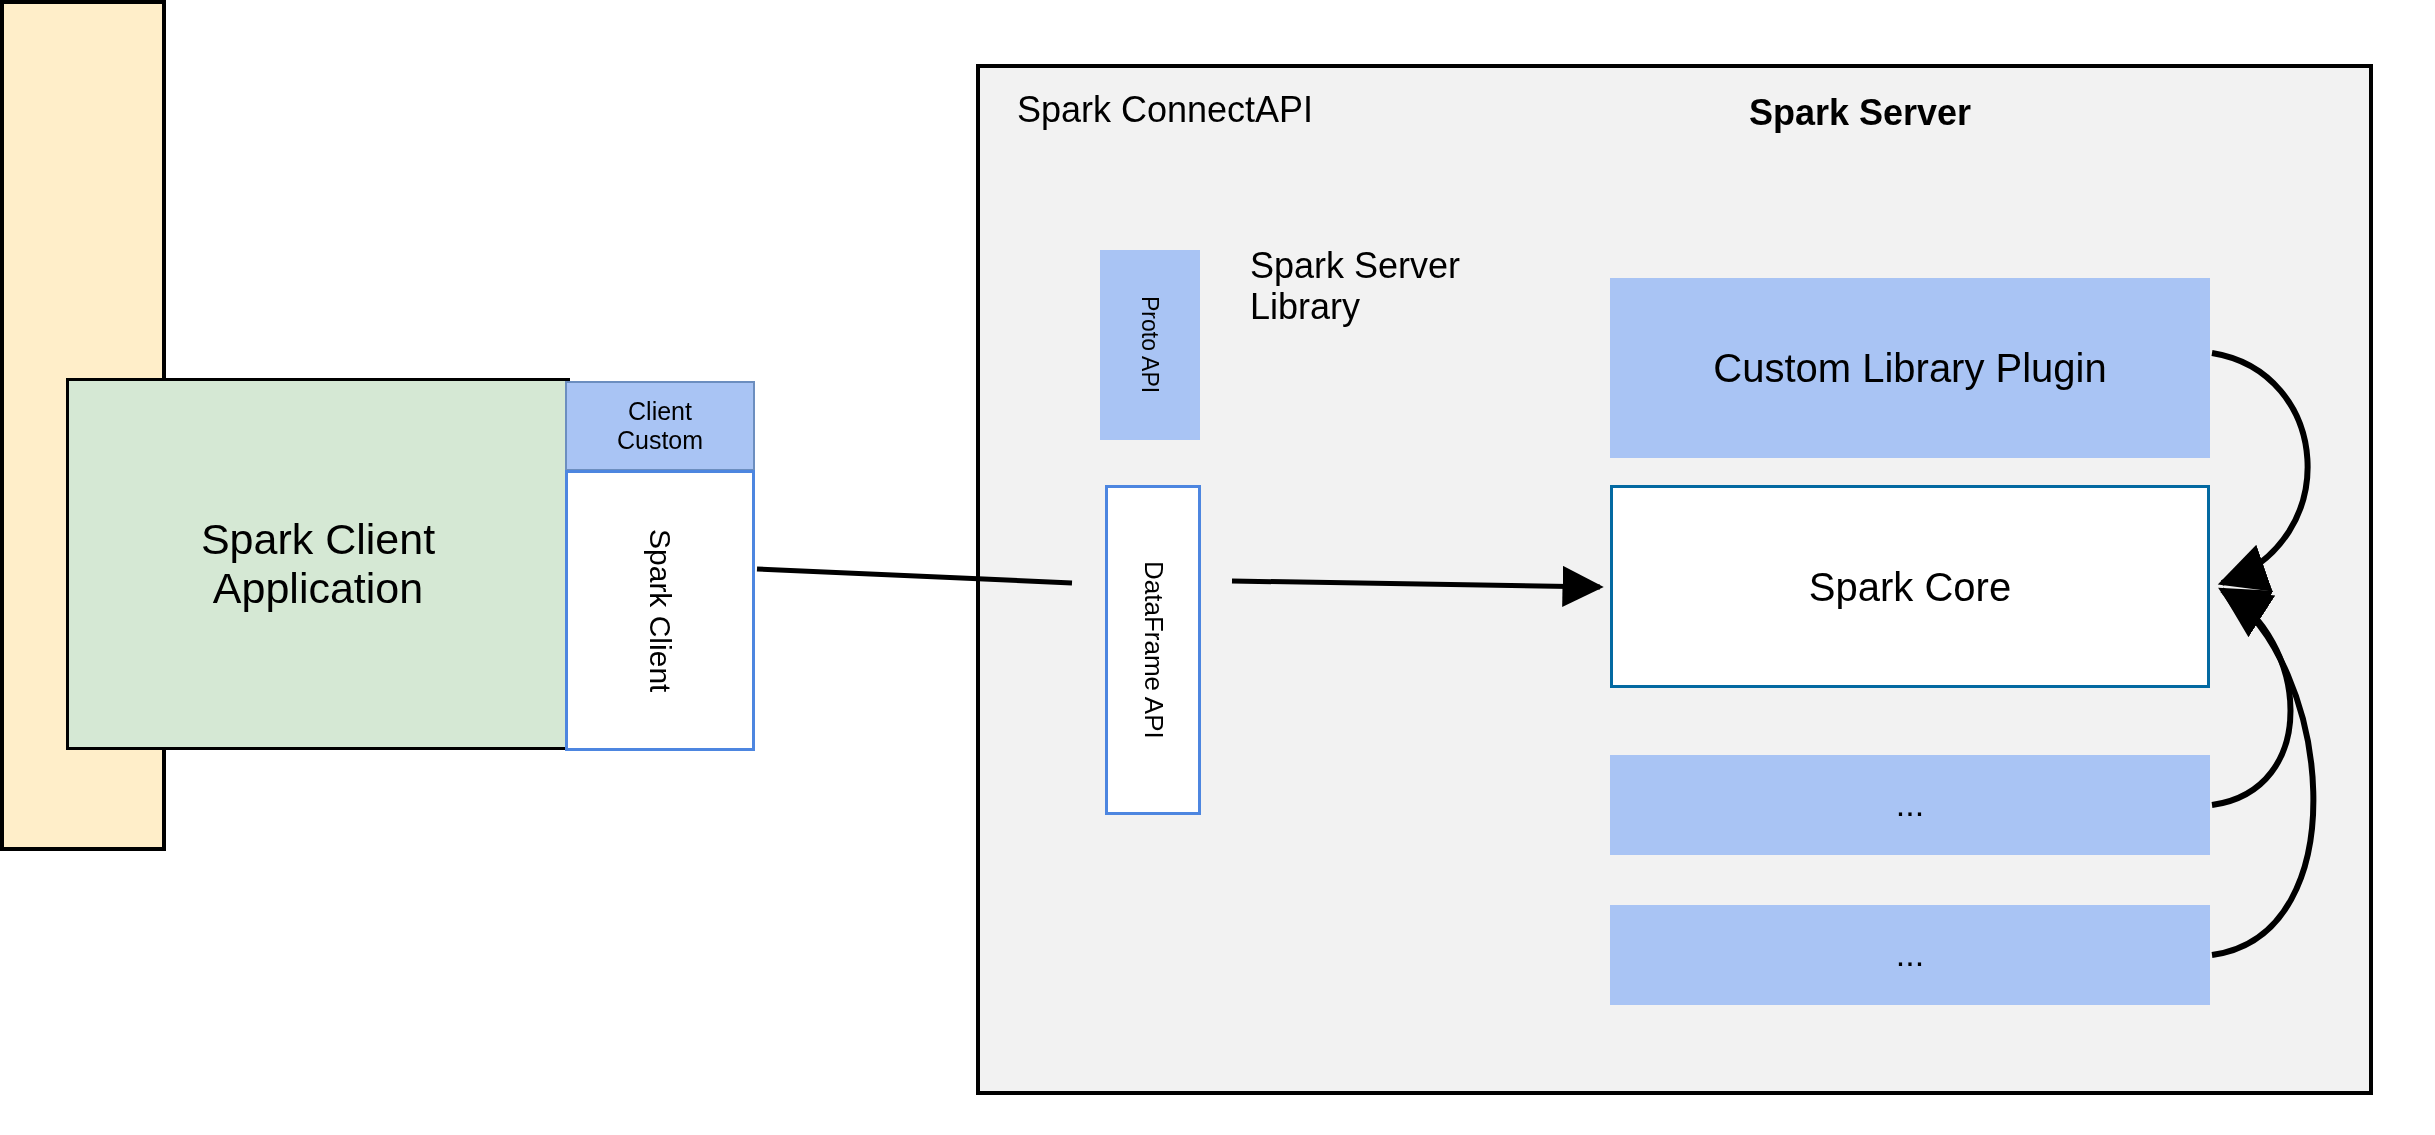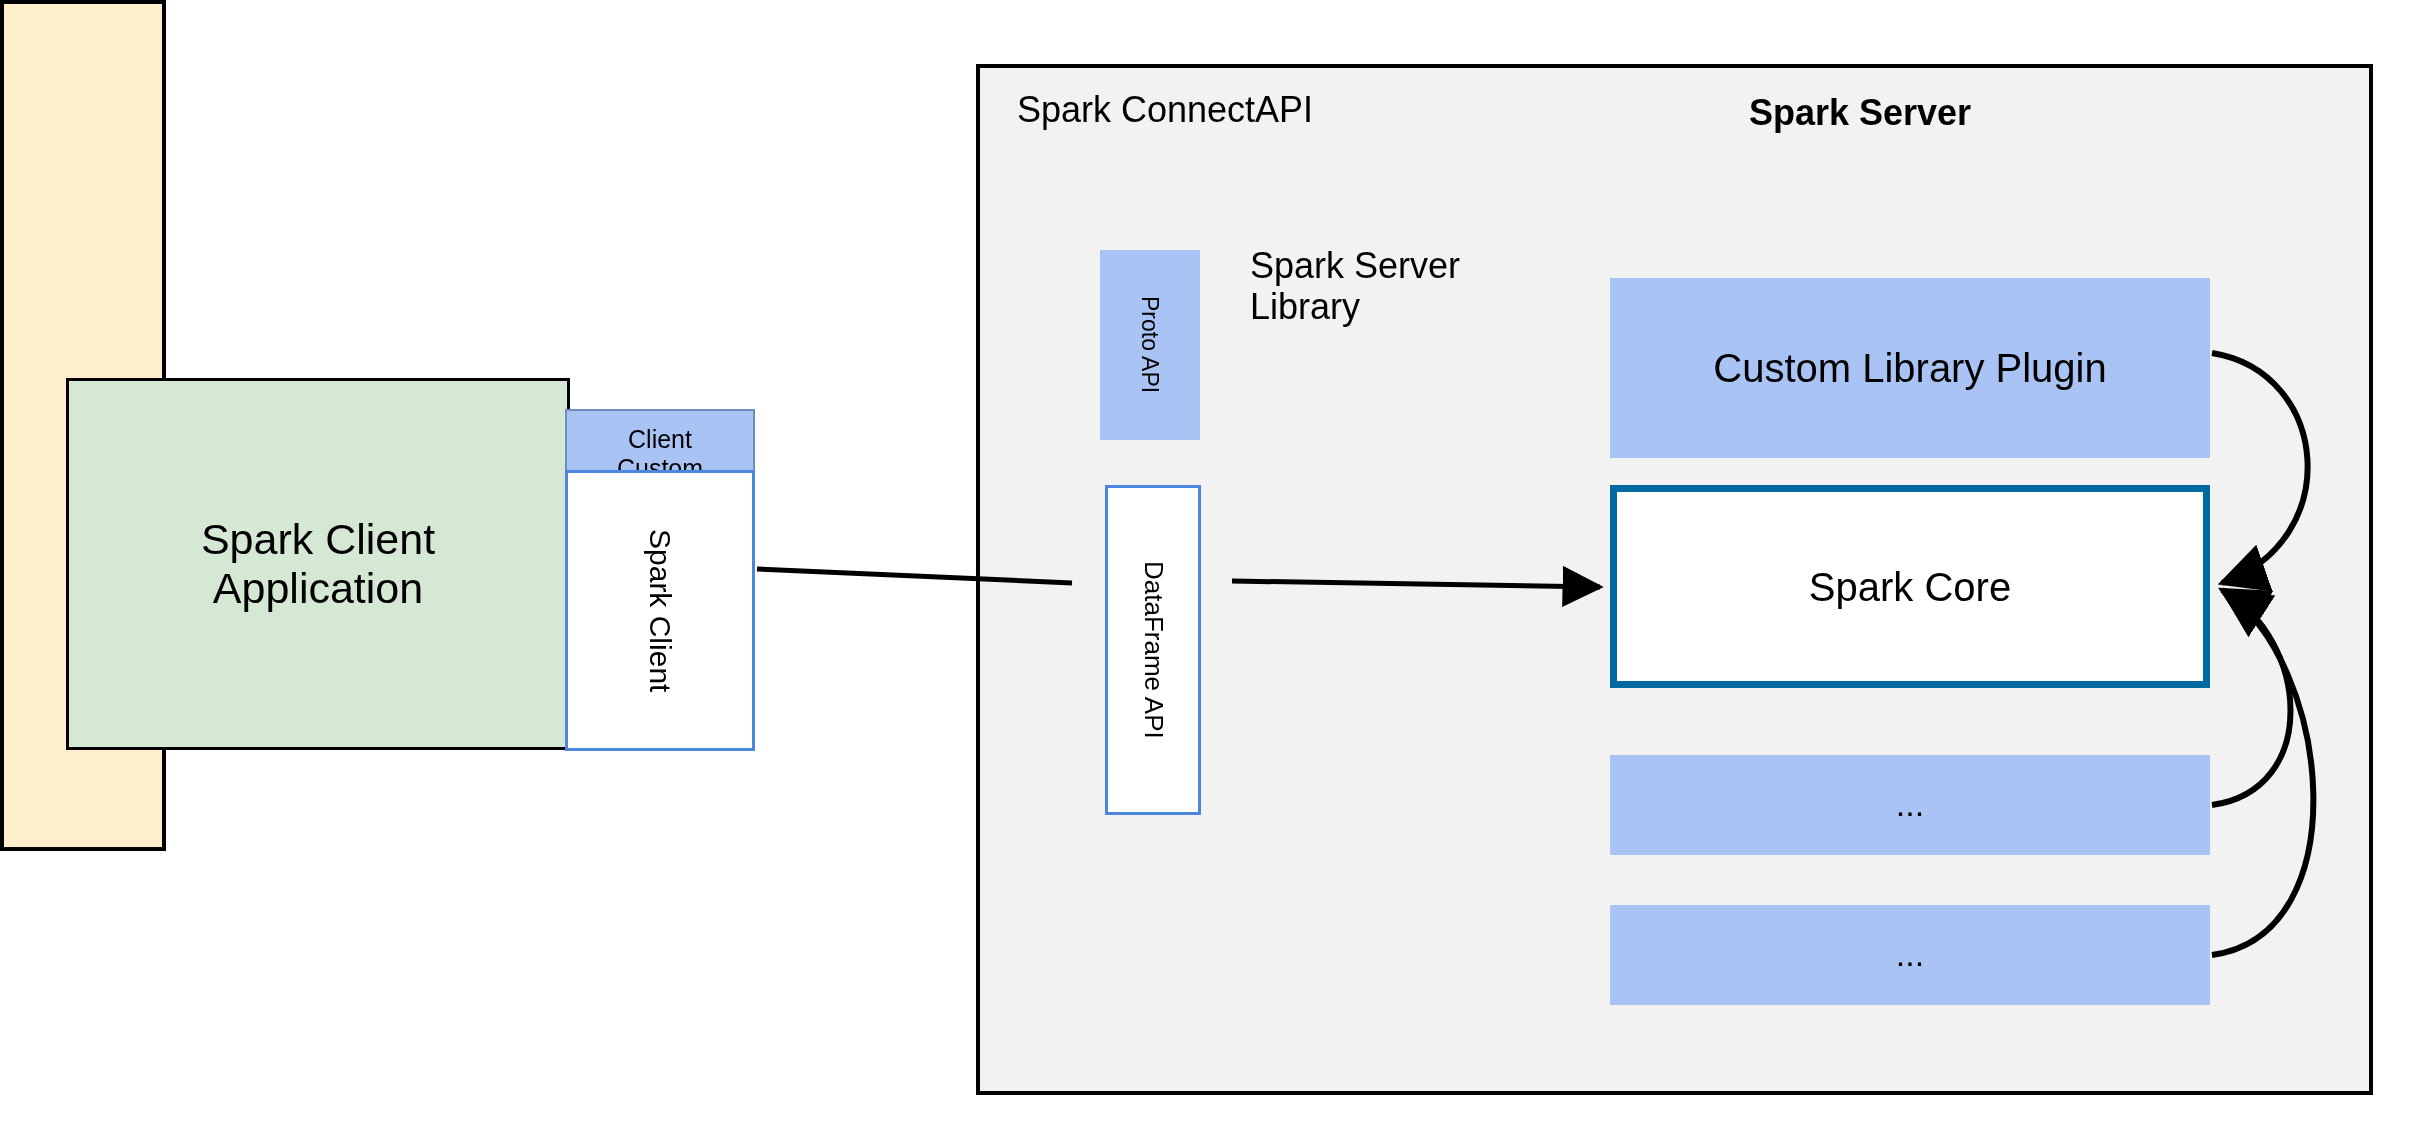--- a/index.html
+++ b/index.html
@@ -32,21 +32,20 @@
     border: 3px solid #000000;
     font-size: 43px;
     z-index: 2;
   }
   #client-package {
     left: 565px; top: 381px; width: 190px; height: 90px;
     background: #a9c4f4;
     border: 2px solid #6c8ebf;
     font-size: 25px;
     z-index: 3;
-    margin-top: 28px;
   }
   #spark-client {
     left: 565px; top: 470px; width: 190px; height: 281px;
     background: #ffffff;
     border: 3px solid #4d86e0;
     z-index: 3;
   }
   .vert-label {
     writing-mode: vertical-rl;
     text-orientation: mixed;
@@ -112,21 +111,21 @@
   
   #custom-plugin {
     left: 1610px; top: 278px; width: 600px; height: 180px;
     background: #a9c4f4;
     font-size: 40px;
     z-index: 3;
   }
   #spark-core {
     left: 1610px; top: 485px; width: 600px; height: 203px;
     background: #ffffff;
-    border: 7px solid #0369a1;
+    border: 3px solid #0369a1;
     font-size: 40px;
     z-index: 3;
   }
   #ellipsis-1 {
     left: 1610px; top: 755px; width: 600px; height: 100px;
     background: #a9c4f4;
     font-size: 34px;
     z-index: 3;
   }
   #ellipsis-2 {

